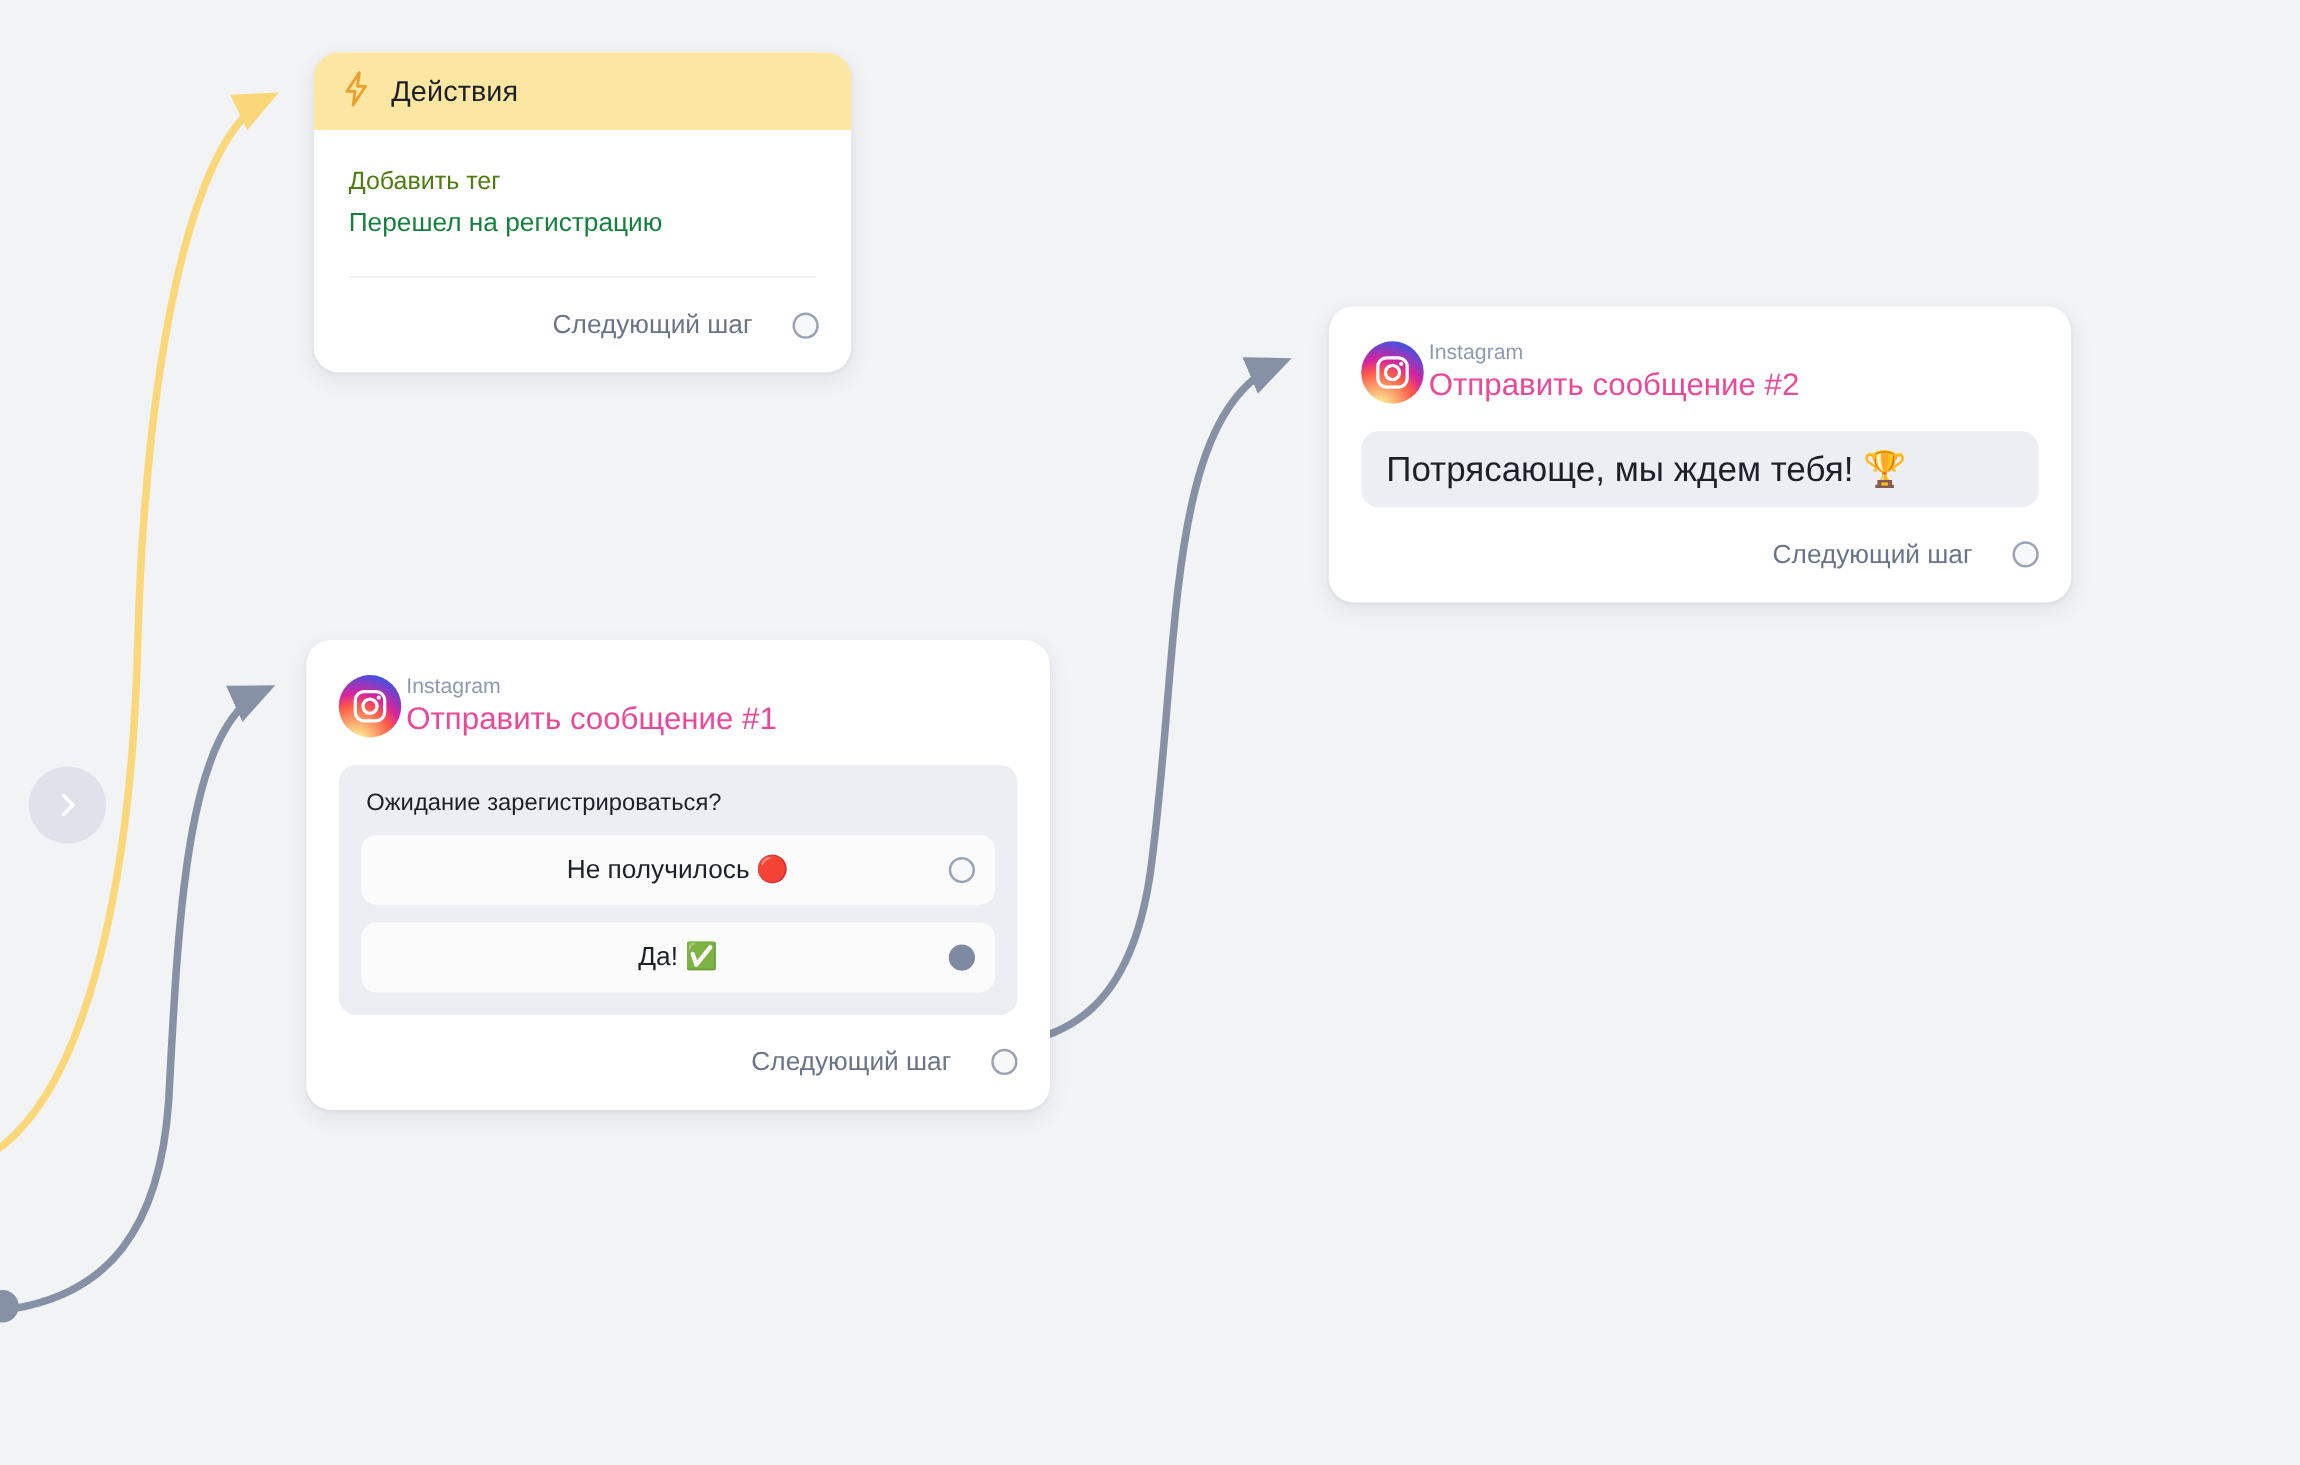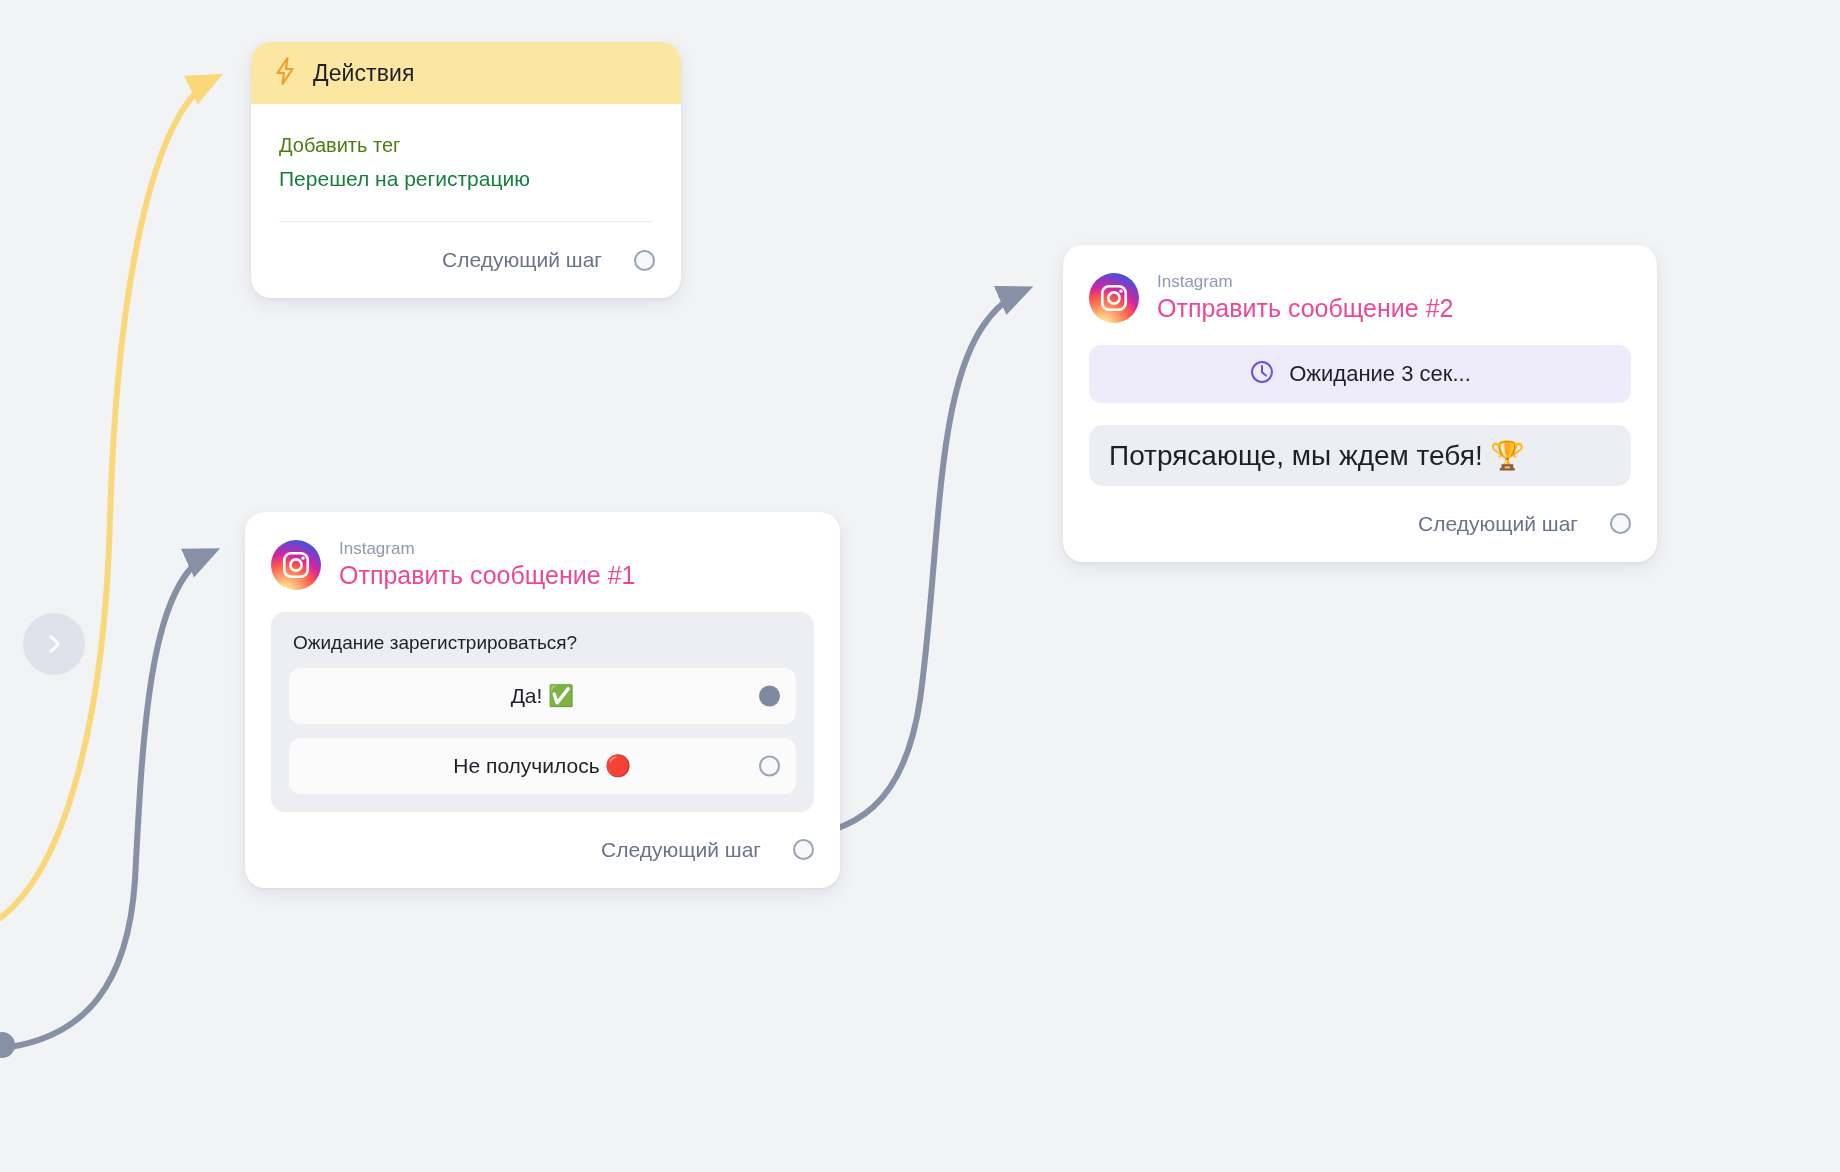--- a/index.html
+++ b/index.html
@@ -110,21 +110,21 @@
     width: 595px;
   }
   #node-ig2 {
     left: 1063px;
     top: 245px;
     width: 594px;
   }
   .ig-head {
     display: flex;
     align-items: center;
-    gap: 18px;
+    gap: 4px;
     padding: 26px 26px 12px 26px;
   }
   .ig-logo {
     width: 50px; height: 50px;
     flex: 0 0 auto;
     border-radius: 50%;
     background:
       radial-gradient(circle at 28% 107%, #fdf497 0%, #fdf497 5%, #fd5949 45%, #d6249f 60%, #285AEB 90%);
     display: flex;
     align-items: center;
@@ -294,27 +294,27 @@
         <span class="ig-name">Отправить сообщение #1</span>
       </span>
     </div>
 
     <div class="ig-body">
 
       <div class="qr-block">
         <div class="qr-question">Ожидание зарегистрироваться?</div>
 
         <div class="qr-option">
+          <span class="qr-option-label">Не получилось 🔴</span>
+          <span class="port qr-port"></span>
+        </div>
+
+        <div class="qr-option">
           <span class="qr-option-label">Да! ✅</span>
           <span class="port filled qr-port"></span>
-        </div>
-
-        <div class="qr-option">
-          <span class="qr-option-label">Не получилось 🔴</span>
-          <span class="port qr-port"></span>
         </div>
       </div>
     </div>
 
     <div class="next-step-row">
       <span class="next-step-label">Следующий шаг</span>
       <span class="port"></span>
     </div>
   </div>
 
@@ -327,29 +327,20 @@
           <circle cx="17.6" cy="6.5" r="1.35" fill="#ffffff"></circle>
         </svg>
       </span>
       <span class="ig-titles">
         <span class="ig-platform">Instagram</span>
         <span class="ig-name">Отправить сообщение #2</span>
       </span>
     </div>
 
     <div class="ig-body">
-      <div class="wait-chip">
-        <span class="clock">
-          <svg width="26" height="26" viewBox="0 0 24 24" fill="none">
-            <circle cx="12" cy="12" r="9.2" stroke="#6d52e0" stroke-width="1.9"></circle>
-            <path d="M12 6.6 V12.2 L15.6 15.2" stroke="#6d52e0" stroke-width="1.9" stroke-linecap="round" stroke-linejoin="round"></path>
-          </svg>
-        </span>
-        <span class="wait-text">Ожидание 3 сек...</span>
-      </div>
 
       <div class="msg-bubble">
         <span class="msg-text">Потрясающе, мы ждем тебя! 🏆</span>
       </div>
     </div>
 
     <div class="next-step-row">
       <span class="next-step-label">Следующий шаг</span>
       <span class="port"></span>
     </div>

